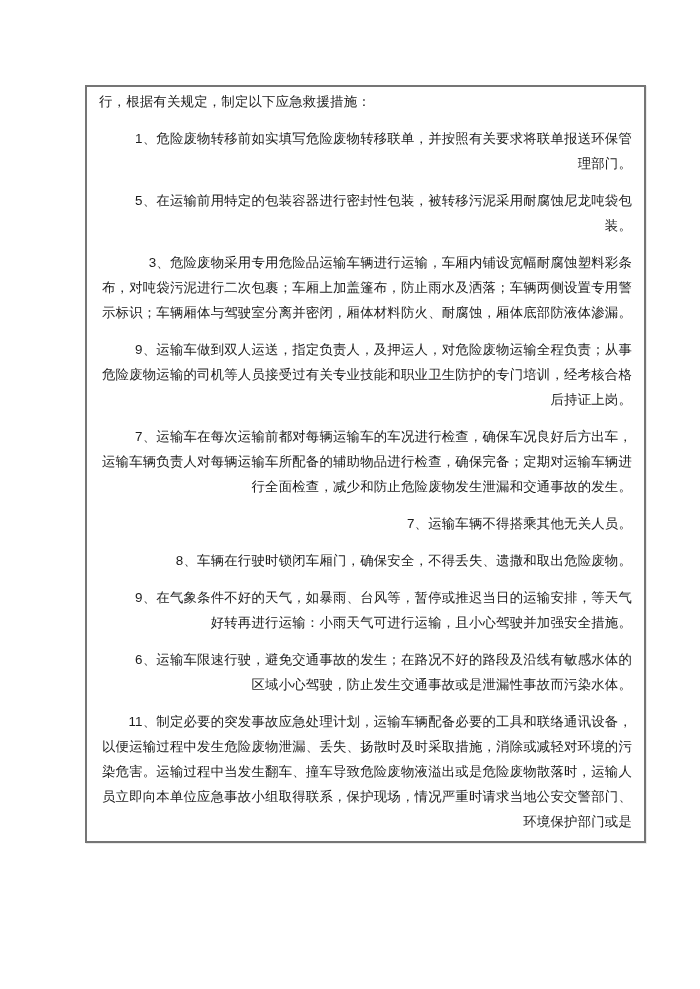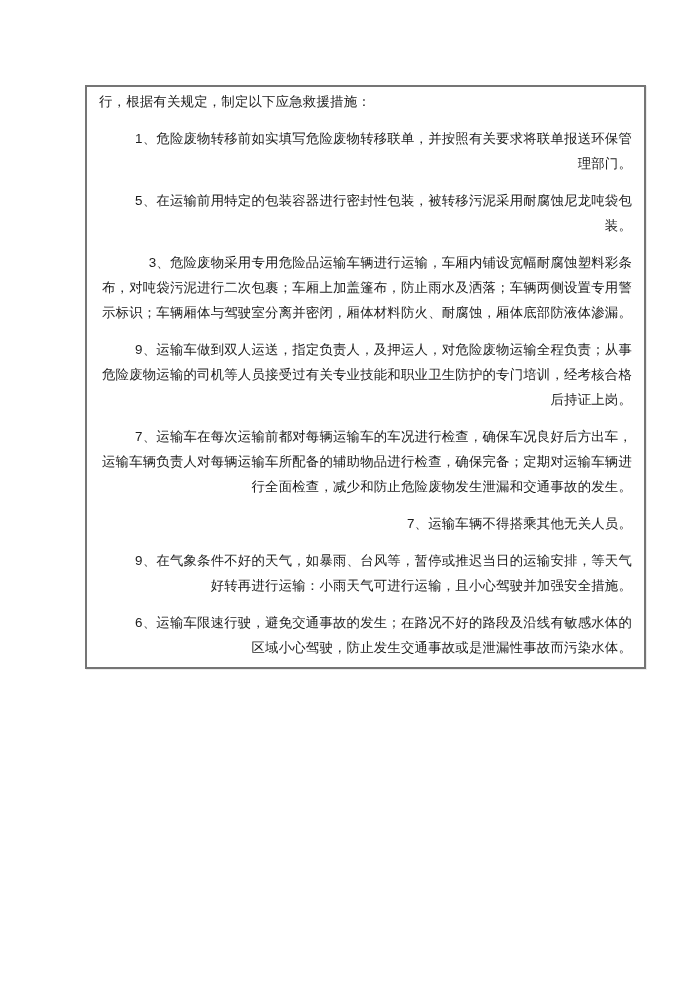--- a/index.html
+++ b/index.html
@@ -47,16 +47,18 @@
 
 <div class="text-cell">
   <div id="paragraphs">
       <p class="para">行，根据有关规定，制定以下应急救援措施：</p>
       <p class="para indent">1、危险废物转移前如实填写危险废物转移联单，并按照有关要求将联单报送环保管理部门。</p>
       <p class="para indent">5、在运输前用特定的包装容器进行密封性包装，被转移污泥采用耐腐蚀尼龙吨袋包装。</p>
       <p class="para indent">3、危险废物采用专用危险品运输车辆进行运输，车厢内铺设宽幅耐腐蚀塑料彩条布，对吨袋污泥进行二次包裹；车厢上加盖篷布，防止雨水及洒落；车辆两侧设置专用警示标识；车辆厢体与驾驶室分离并密闭，厢体材料防火、耐腐蚀，厢体底部防液体渗漏。</p>
       <p class="para indent">9、运输车做到双人运送，指定负责人，及押运人，对危险废物运输全程负责；从事危险废物运输的司机等人员接受过有关专业技能和职业卫生防护的专门培训，经考核合格后持证上岗。</p>
       <p class="para indent">7、运输车在每次运输前都对每辆运输车的车况进行检查，确保车况良好后方出车，运输车辆负责人对每辆运输车所配备的辅助物品进行检查，确保完备；定期对运输车辆进行全面检查，减少和防止危险废物发生泄漏和交通事故的发生。</p>
       <p class="para indent">7、运输车辆不得搭乘其他无关人员。</p>
+      <p class="para indent">8、车辆在行驶时锁闭车厢门，确保安全，不得丢失、遗撒和取出危险废物。</p>
       <p class="para indent">9、在气象条件不好的天气，如暴雨、台风等，暂停或推迟当日的运输安排，等天气好转再进行运输：小雨天气可进行运输，且小心驾驶并加强安全措施。</p>
       <p class="para indent">6、运输车限速行驶，避免交通事故的发生；在路况不好的路段及沿线有敏感水体的区域小心驾驶，防止发生交通事故或是泄漏性事故而污染水体。</p>
+      <p class="para indent">11、制定必要的突发事故应急处理计划，运输车辆配备必要的工具和联络通讯设备，以便运输过程中发生危险废物泄漏、丢失、扬散时及时采取措施，消除或减轻对环境的污染危害。运输过程中当发生翻车、撞车导致危险废物液溢出或是危险废物散落时，运输人员立即向本单位应急事故小组取得联系，保护现场，情况严重时请求当地公安交警部门、环境保护部门或是</p>
     </div>
 </div>
 
 </body></html>

